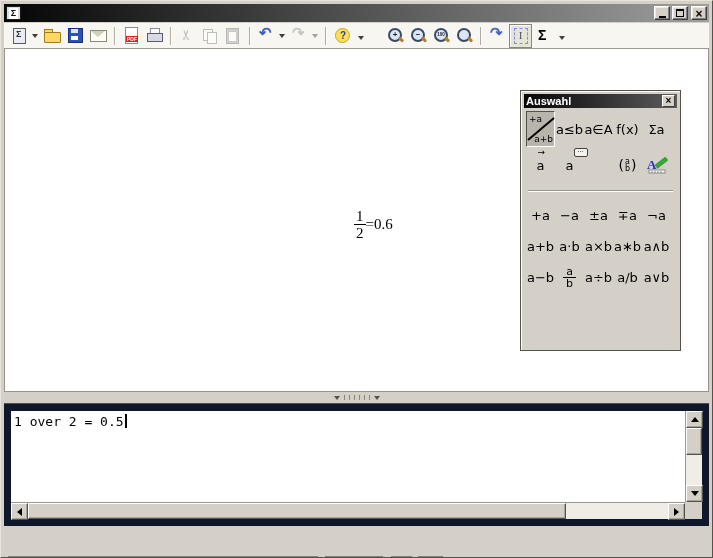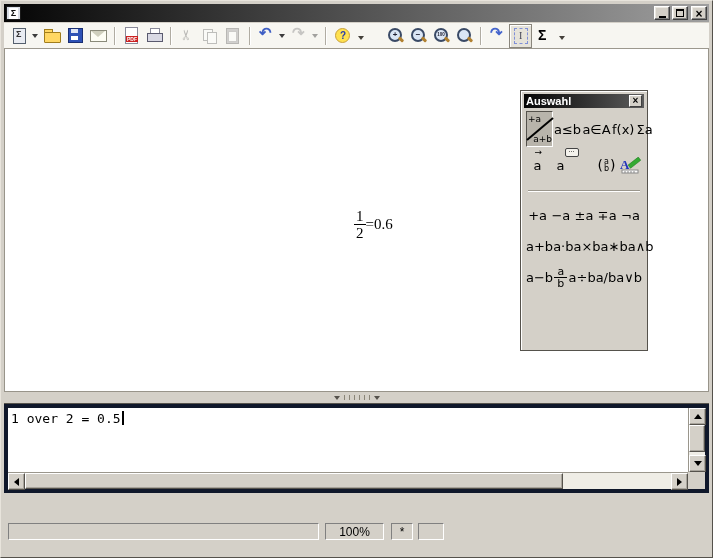--- a/index.html
+++ b/index.html
@@ -98,21 +98,21 @@
   .frac .num { padding:0 2px; border-bottom:1px solid #000; line-height:16px; }
   .frac .den { line-height:16px; }
 
   
   .splitter { height:12px; background:#d4d0c8; display:flex; align-items:center; justify-content:center; gap:4px;
     border-bottom:1px solid #55524c; }
   .sh-tri { width:0; height:0; border:3px solid transparent; border-top:4px solid #55524c; transform:translateY(2px); }
   .sh-dots { width:26px; height:5px; background:repeating-linear-gradient(to right,#8a8578 0 1px,transparent 1px 5px); }
 
   
-  .cmd-frame { height:89px; border:4px solid #0f172a; background:#d4d0c8;
+  .cmd-frame { height:122px; border:7px solid #0f172a; background:#d4d0c8;
     display:grid; grid-template-columns:1fr 17px; grid-template-rows:1fr 17px; }
   .cmd-text { background:#fff; padding:3px 2px 0 3px; font-family:"DejaVu Sans Mono", monospace;
     font-size:13px; color:#000; overflow:hidden; white-space:pre; }
   .caret { display:inline-block; width:2px; height:14px; background:#000; vertical-align:-2px; margin-left:1px; }
   .vscroll { background:#efede6; display:flex; flex-direction:column; border-left:1px solid #9a968c; }
   .hscroll { background:#efede6; display:flex; border-top:1px solid #9a968c; }
   .sbtn { width:17px; height:17px; flex:none; background:#d4d0c8; border:1px solid; border-color:#fff #55524c #55524c #fff;
     box-shadow:inset -1px -1px 0 #a8a49c; display:flex; align-items:center; justify-content:center; }
   .vthumb { height:27px; background:#d4d0c8; border:1px solid; border-color:#fff #55524c #55524c #fff; box-shadow:inset -1px -1px 0 #a8a49c; }
   .hthumb { width:538px; flex:none; background:#d4d0c8; border:1px solid; border-color:#fff #55524c #55524c #fff; box-shadow:inset -1px -1px 0 #a8a49c; }
@@ -129,21 +129,21 @@
   .status-gap { height:8px; }
   .statusbar { height:24px; display:flex; align-items:flex-start; padding:0 4px; font-size:12px;margin-top:22px; }
   .sb-panel { height:17px; border:1px solid; border-color:#808080 #fff #fff #808080;
     display:flex; align-items:center; justify-content:center; color:#000; }
   .sb-1 { width:311px; }
   .sb-zoom { width:59px; margin-left:6px; }
   .sb-mod { width:22px; margin-left:7px; }
   .sb-4 { width:26px; margin-left:5px; }
 
   
-  .palette { position:absolute; left:519px; top:89px; width:128px; height:261px; z-index:5;
+  .palette { position:absolute; left:519px; top:89px; width:161px; height:261px; z-index:5;
     background:#d4d0c8; border:1px solid #55524c; box-shadow:inset 1px 1px 0 #fff; padding:3px; }
   .pal-title { height:14px; background:linear-gradient(to right,#050505,#5c5c5c); display:flex; align-items:center; padding:0 2px; }
   .pal-title-text { color:#fff; font-weight:bold; font-size:11px; }
   .pal-close { margin-left:auto; width:13px; height:12px; background:#d4d0c8; border:1px solid; border-color:#fff #404040 #404040 #fff;
     display:flex; align-items:center; justify-content:center; padding:0; }
   .pal-close::before { content:"×"; font-size:10px; font-weight:bold; line-height:8px; }
   .pal-cats { padding:3px 2px 0 2px; }
   .pal-cat-row { display:flex; }
   .pal-cat { width:29px; height:36px; display:flex; align-items:center; justify-content:center;
     font-size:13px; color:#000; background:transparent; border:1px solid transparent; font-family:"DejaVu Sans",sans-serif; }

